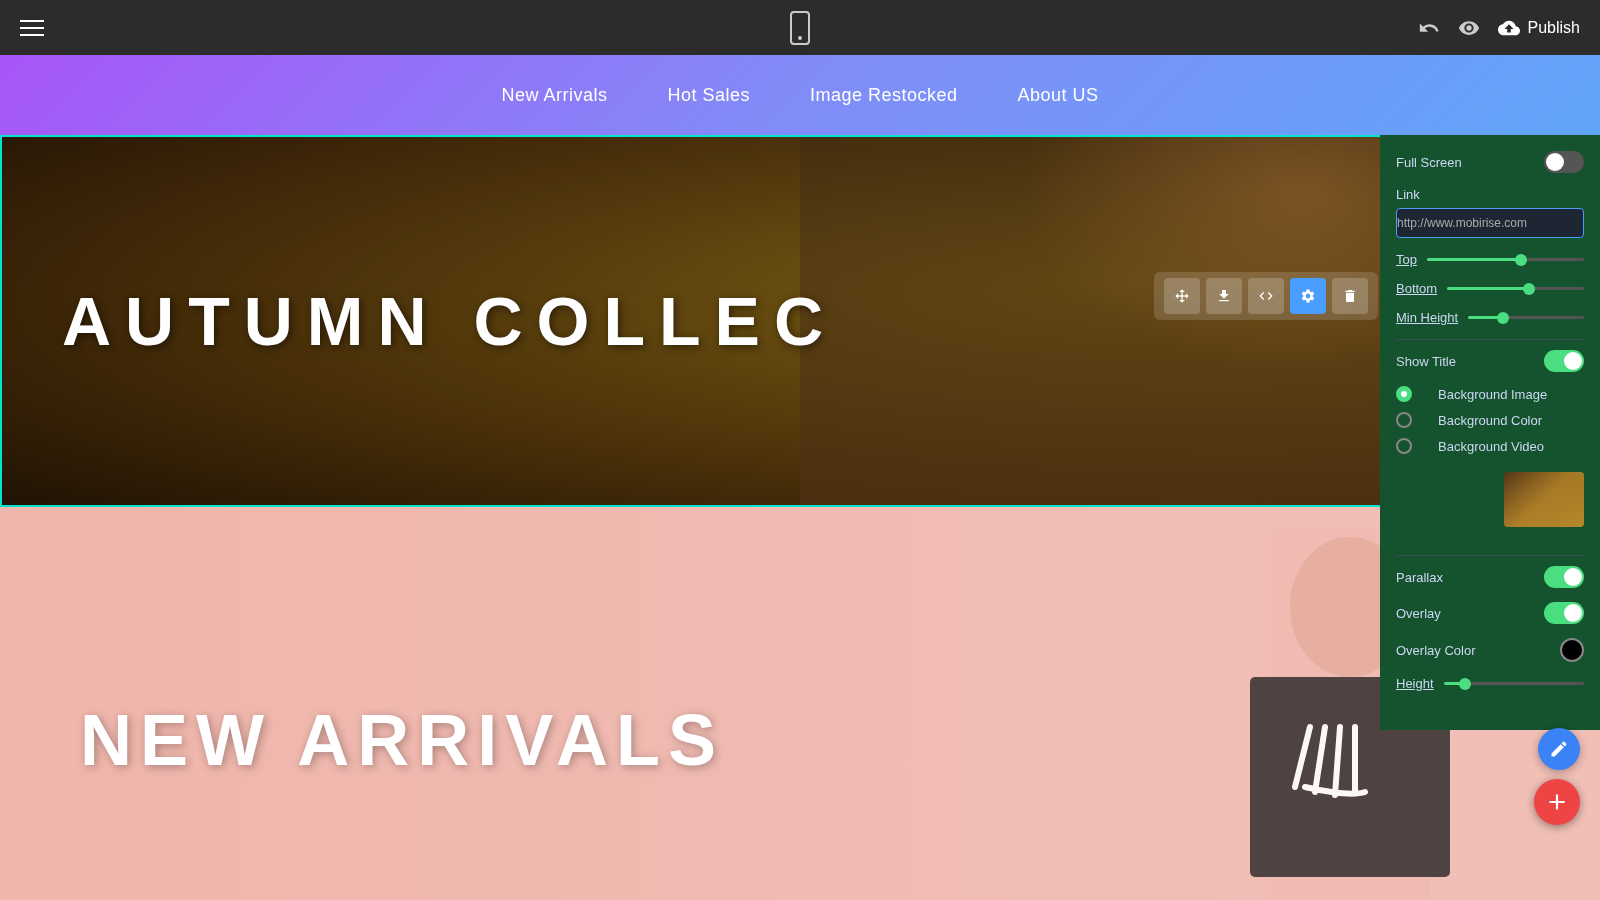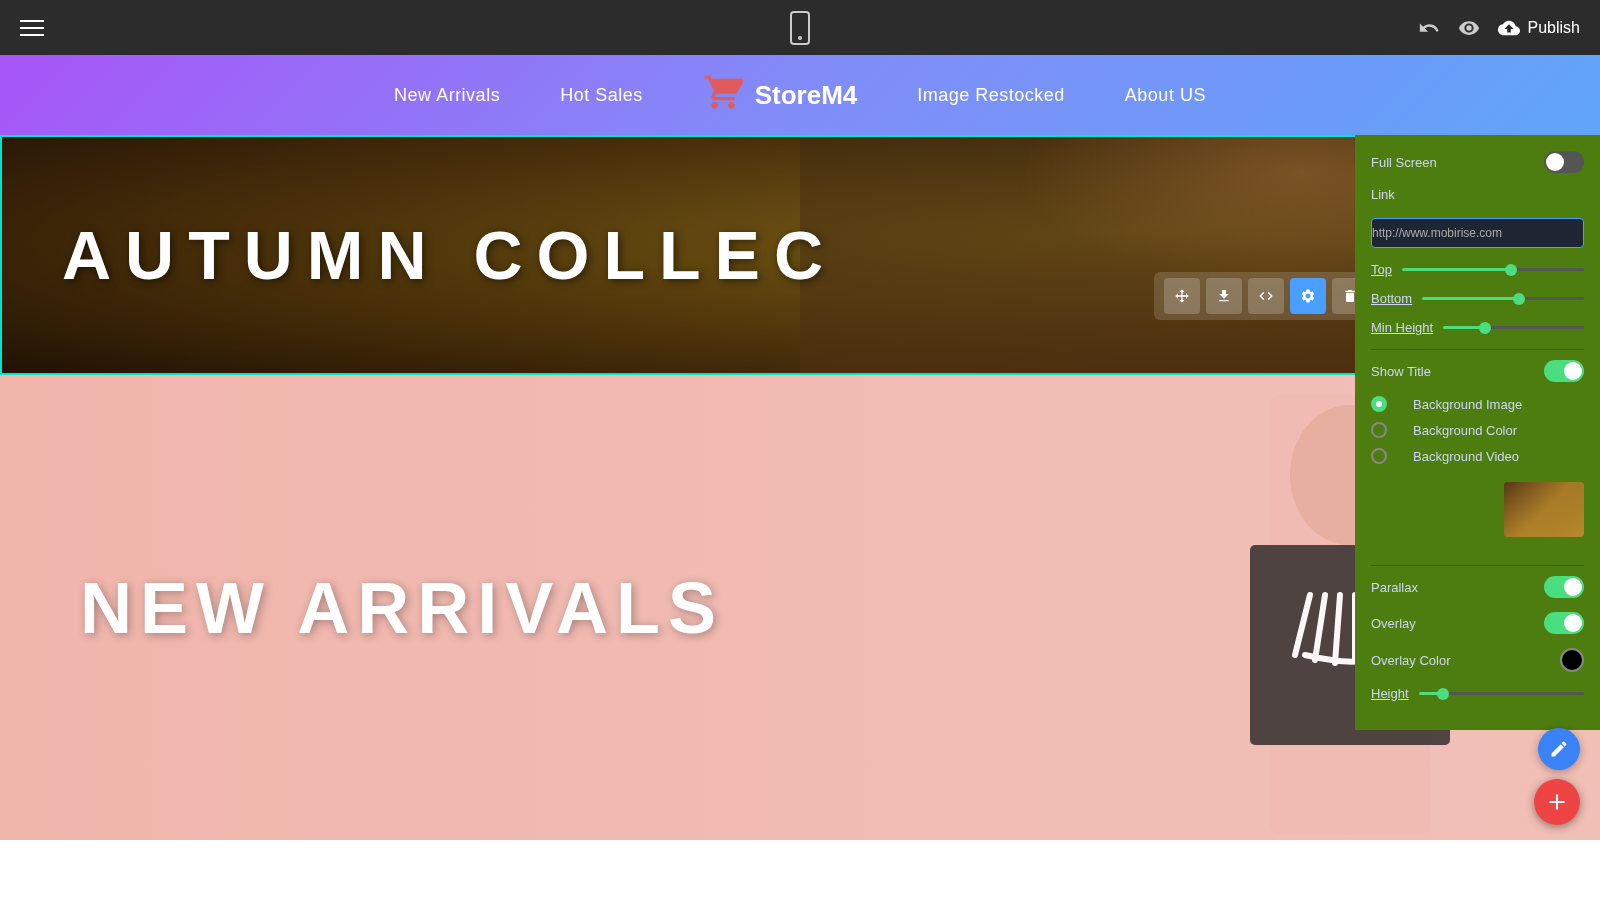--- a/index.html
+++ b/index.html
@@ -64,21 +64,21 @@
       gap: 12px;
       color: #fff;
       font-size: 26px;
       font-weight: bold;
     }
     .cart-icon svg { fill: #e05c5c; }
 
     
     #hero-section {
       width: 100%;
-      height: 240px;
+      height: 372px;
       position: relative;
       overflow: hidden;
       background: linear-gradient(to bottom right, #5a3a1a, #8b6914, #c8942a);
       display: flex;
       align-items: center;
       border: 2px solid #00e5d0;
     }
     .hero-overlay {
       position: absolute;
       top: 0; left: 0; right: 0; bottom: 0;
@@ -127,23 +127,23 @@
     }
     .settings-tool-btn.active {
       background: #4a9eff;
     }
 
     
     #settings-panel {
       position: absolute;
       top: 135px;
       right: 0;
-      width: 245px;
+      width: 220px;
       height: 595px;
-      background: #4d7c0f;
+      background: #14532d;
       z-index: 300;
       padding: 16px;
       overflow-y: auto;
       color: #cdd6f4;
       font-size: 13px;
     }
 
     .panel-row {
       display: flex;
       align-items: center;
@@ -395,29 +395,20 @@
       </svg>
       <span>Publish</span>
     </button>
   </div>
 </div>
 
 <div id="navbar">
   <span class="nav-link">New Arrivals</span>
   <span class="nav-link">Hot Sales</span>
 
-  <div class="nav-brand">
-    <span class="cart-icon">
-      <svg width="40" height="40" viewBox="0 0 24 24" fill="#e05c5c">
-        <path d="M7 18c-1.1 0-1.99.9-1.99 2S5.9 22 7 22s2-.9 2-2-.9-2-2-2zM1 2v2h2l3.6 7.59-1.35 2.45c-.16.28-.25.61-.25.96C5 16.1 6.1 17 7 17h12v-2H7.42c-.14 0-.25-.11-.25-.25l.03-.12.9-1.63H19c.75 0 1.41-.41 1.75-1.03l3.58-6.49A1 1 0 0 0 23.47 4H5.21l-.94-2H1zm16 16c-1.1 0-1.99.9-1.99 2s.89 2 1.99 2 2-.9 2-2-.9-2-2-2z"></path>
-        <path d="M9 6h2v2H9zm0 3h2v2H9z" fill="#e05c5c" opacity="0.3"></path>
-      </svg>
-    </span>
-    <span>StoreM4</span>
-  </div>
 
   <span class="nav-link">Image Restocked</span>
   <span class="nav-link">About US</span>
 </div>
 
 <div id="hero-section">
   <div class="hero-bg-gradient"></div>
   <div class="hero-overlay"></div>
   <div class="hero-figure"></div>
   <div class="hero-title">AUTUMN COLLEC</div>
@@ -454,21 +445,21 @@
 <div id="settings-panel">
 
   <div class="panel-row">
     <span class="panel-label">Full Screen</span>
     <div class="toggle-switch off">
       <div class="toggle-knob"></div>
     </div>
   </div>
 
   <div>
-    <div class="panel-row" style="margin-bottom:16px;">
+    <div class="panel-row" style="margin-bottom:6px;">
       <span class="panel-label">Link</span>
     </div>
     <input class="link-input" type="text" value="http://www.mobirise.com" placeholder="http://www.mobirise.com" style="">
   </div>
 
   <div class="slider-row">
     <span class="panel-label">Top</span>
     <div class="slider-track">
       <div class="slider-fill" style="width:60%;"></div>
       <div class="slider-thumb" style="left:calc(60% - 6px);"></div>

